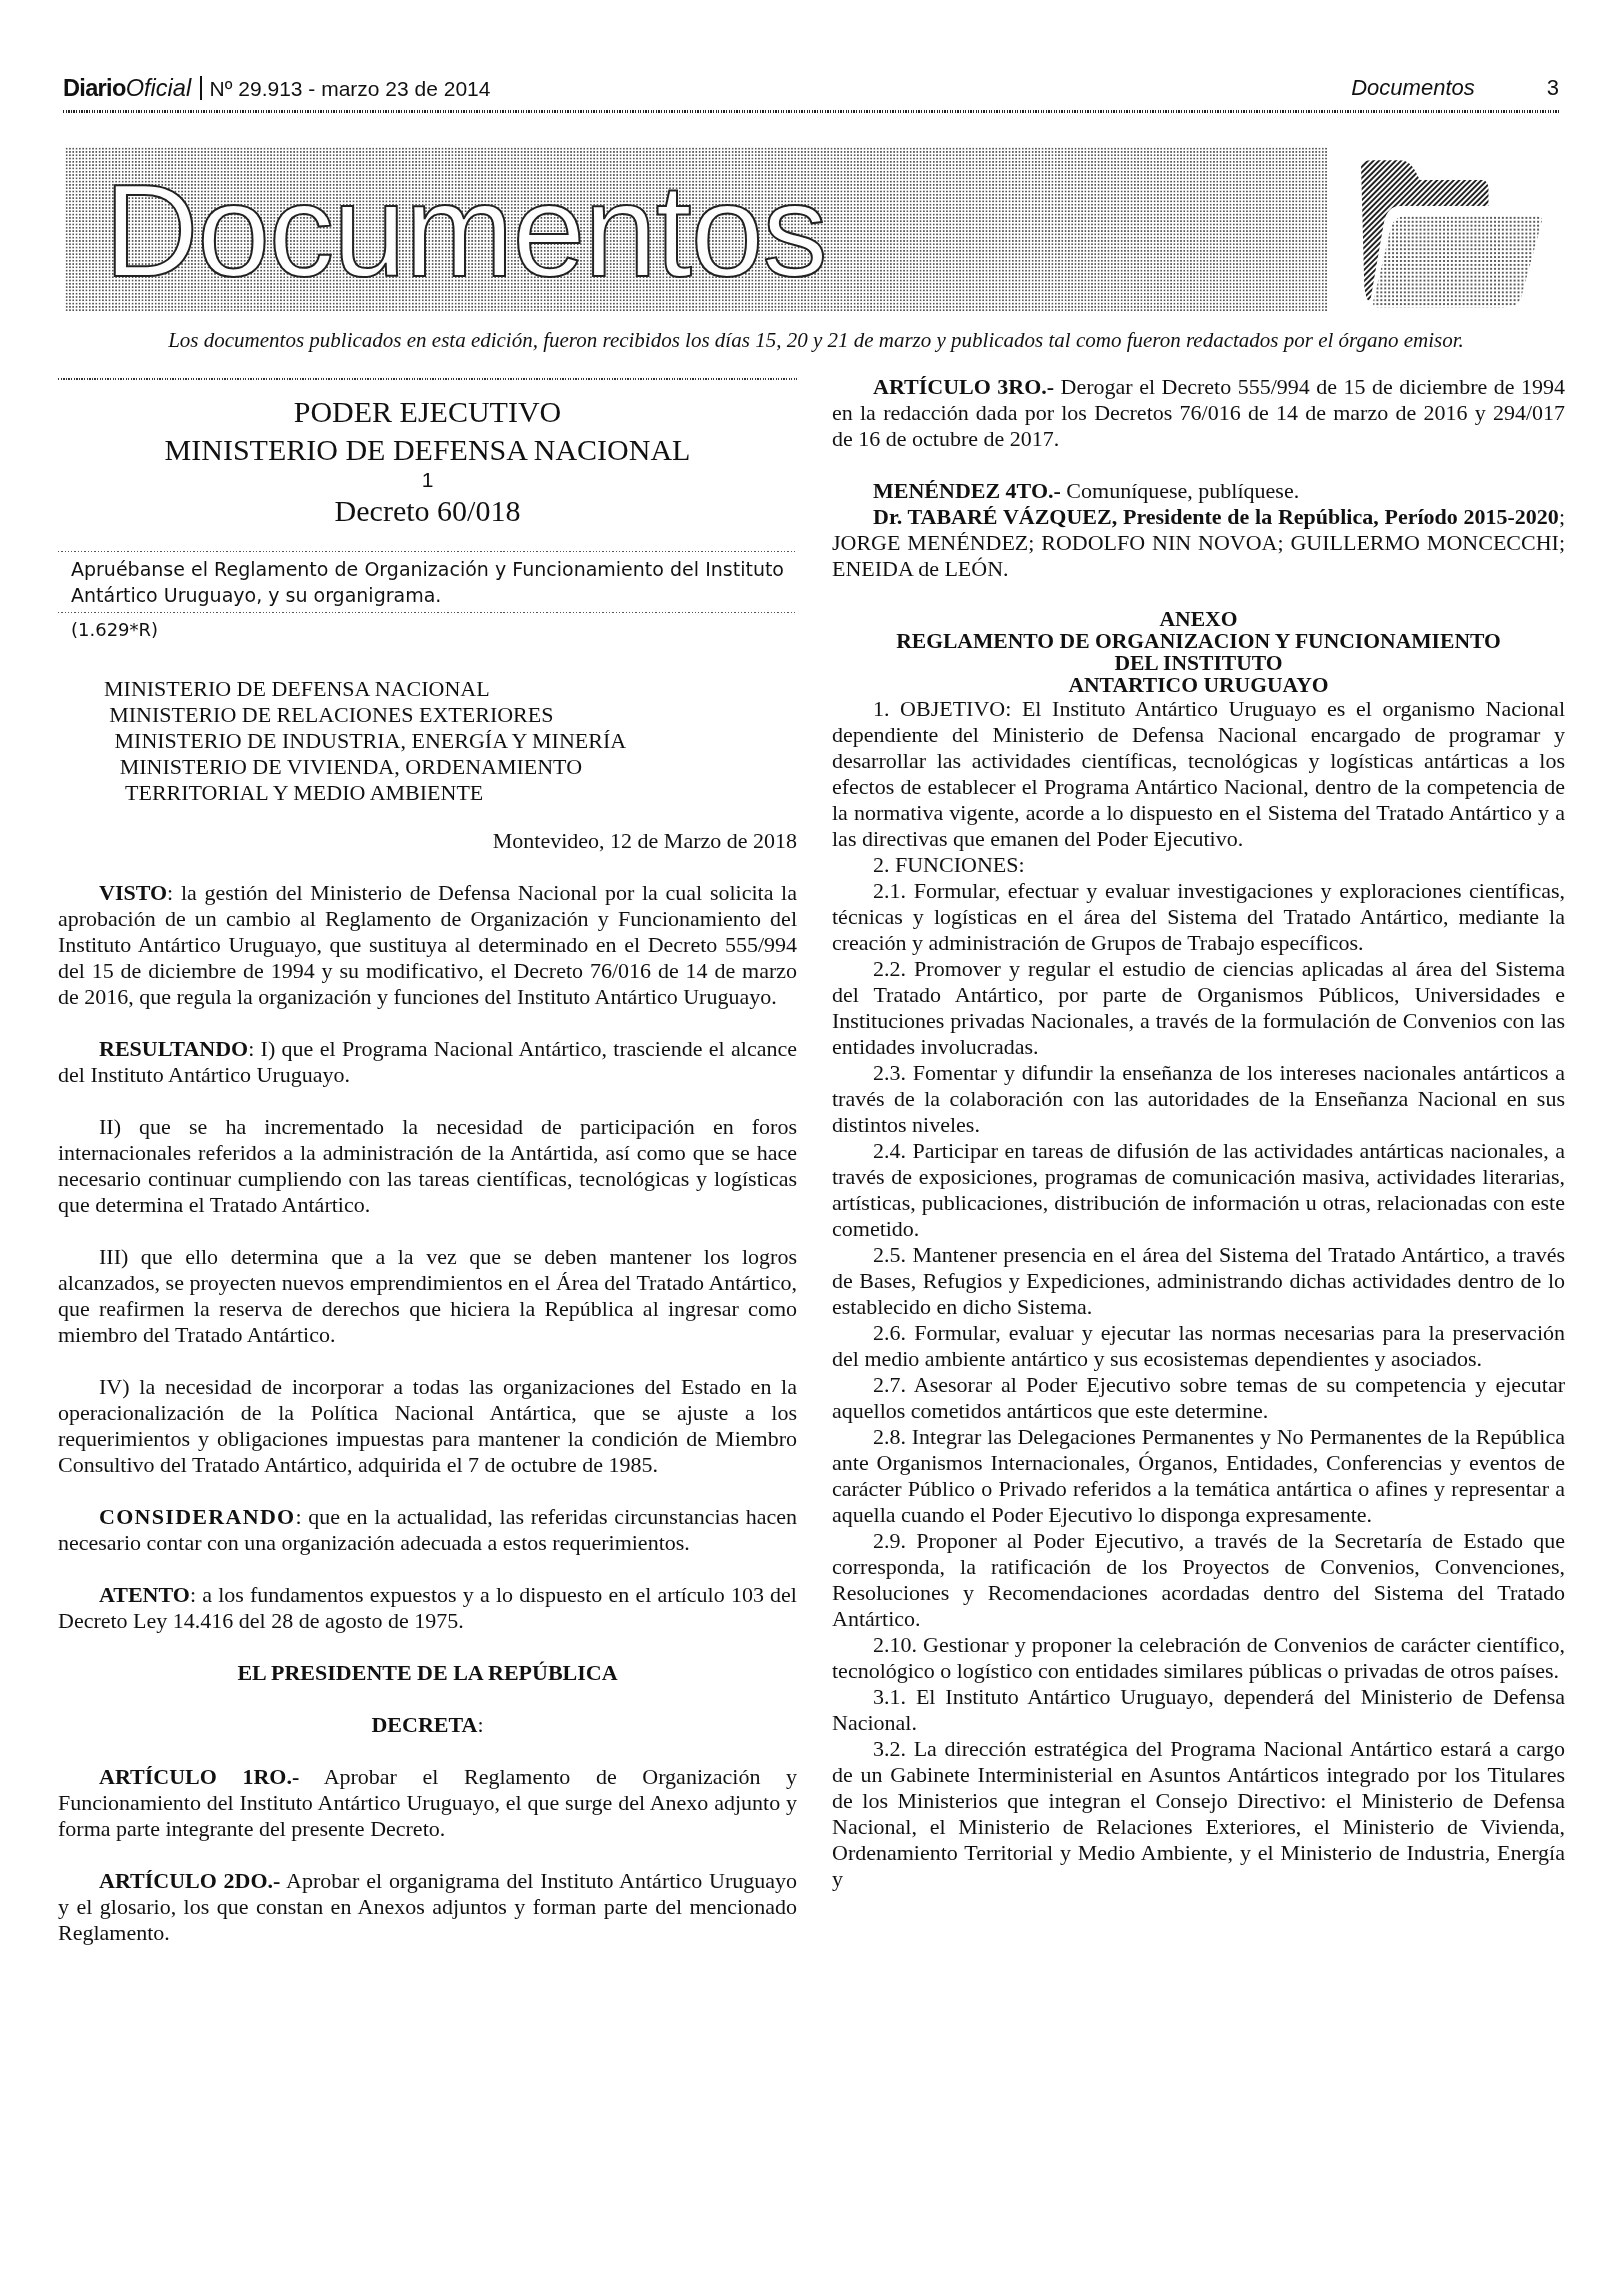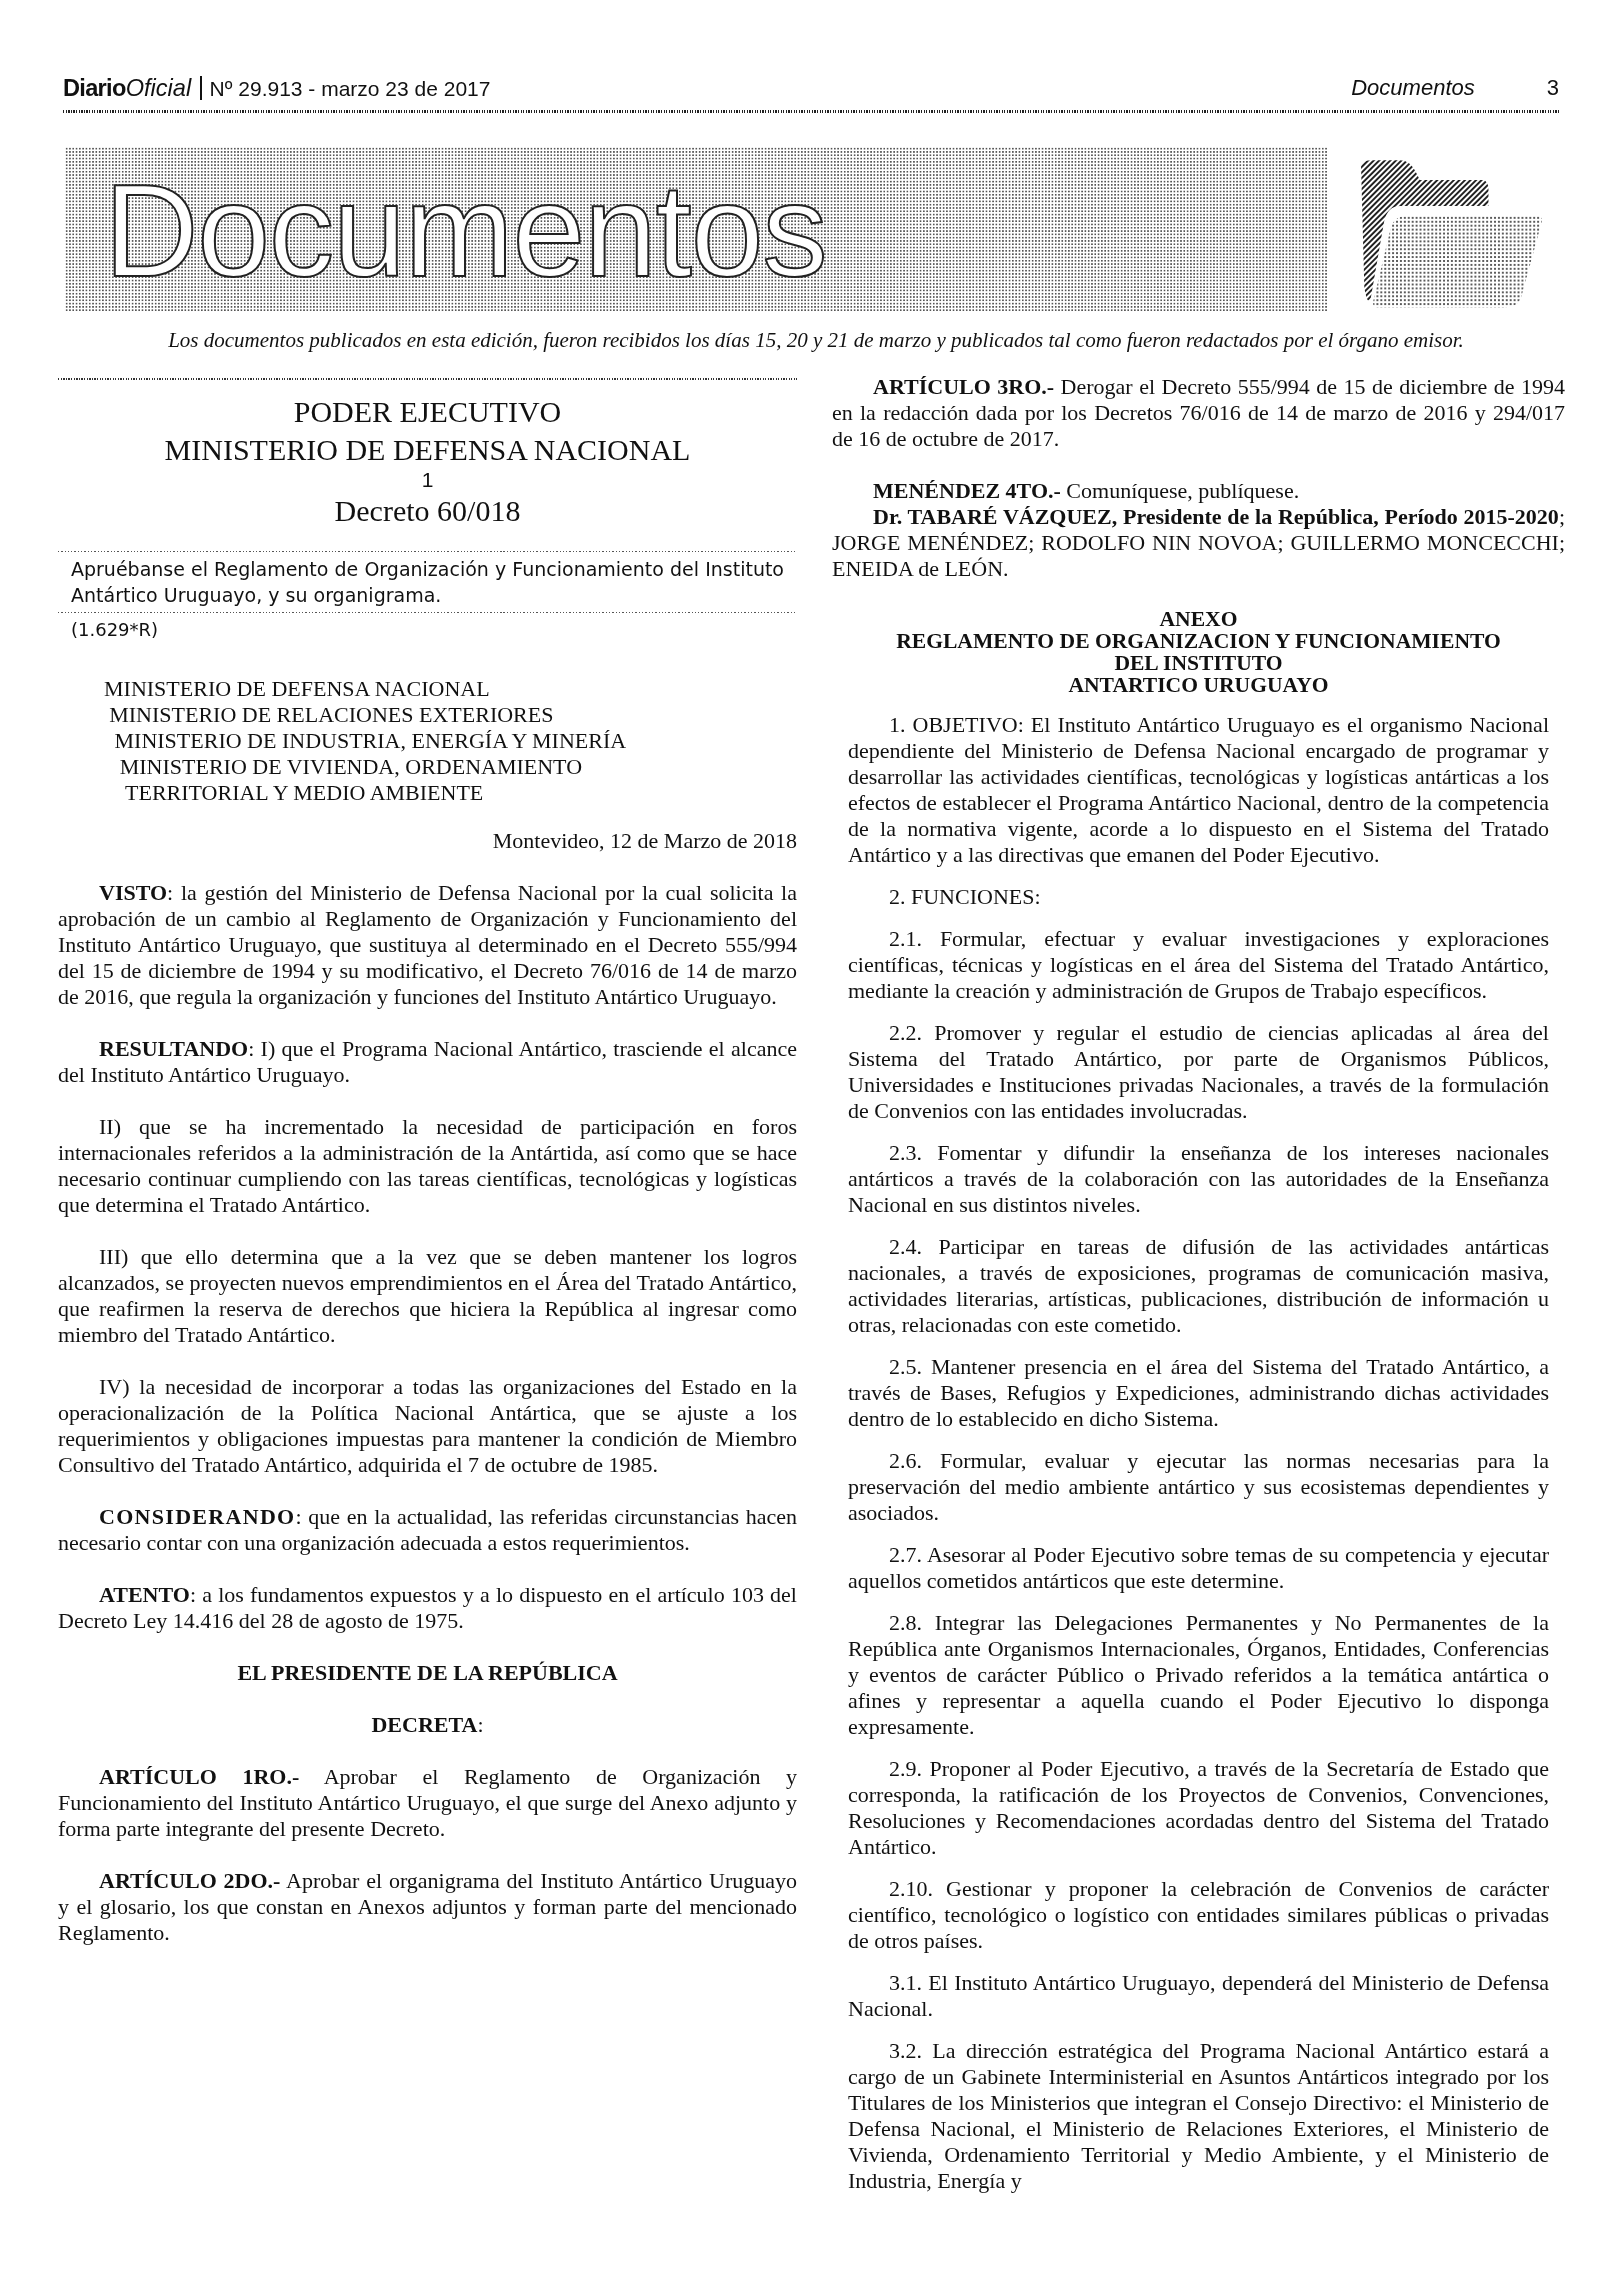--- a/index.html
+++ b/index.html
@@ -38,33 +38,33 @@
 
   .org-title { text-align: center; font-size: 30px; line-height: 38px; margin-top: 13px; }
   .org-num { text-align: center; font-family: "Liberation Sans", sans-serif; font-size: 21px; line-height: 22px; }
   .decree-title { text-align: center; font-size: 30px; line-height: 39px; margin-bottom: 21px; }
   .summary { font-family: "DejaVu Sans", sans-serif; font-size: 19px; line-height: 26px; padding: 3.9px 13px 3.9px 13px; text-align: justify; }
   .code { font-family: "DejaVu Sans", sans-serif; font-size: 18px; line-height: 26px; padding: 3.9px 13px; margin-bottom: 29px; }
   .ministries { padding-left: 46px; font-size: 22px; line-height: 26px; margin-bottom: 22px; }
   .ministries div { white-space: nowrap; }
   .place-date { text-align: right; margin-bottom: 26px; }
   p { margin: 0 0 26px 0; text-indent: 41px; }
-  .tight p { margin: 16px; }
+  .tight p { margin: 0; }
   b { font-weight: bold; }
   .center-bold { text-align: center; font-weight: bold; text-indent: 0; margin-bottom: 26px; font-family: Liberation Serif, serif; }
   .annex-head { text-align: center; font-weight: bold; line-height: 22px; font-size: 21.6px; }
 </style>
 </head>
 <body>
 
 <div class="page">
 
   <div class="hdr">
     <div class="hdr-left">
-      <span class="brand-b">Diario</span><span class="brand-i">Oficial</span><span class="hdr-sep"></span><span class="hdr-issue">Nº 29.913 - marzo 23 de 2017</span>
+      <span class="brand-b">Diario</span><span class="brand-i">Oficial</span><span class="hdr-sep"></span><span class="hdr-issue">Nº 29.913 - marzo 23 de 2014</span>
     </div>
     <div class="hdr-right">
       <span class="hdr-section">Documentos</span><span>3</span>
     </div>
   </div>
   <div class="hdr-rule"></div>
 
   <div class="banner">
     <div class="banner-title">Documentos</div>
   </div>

